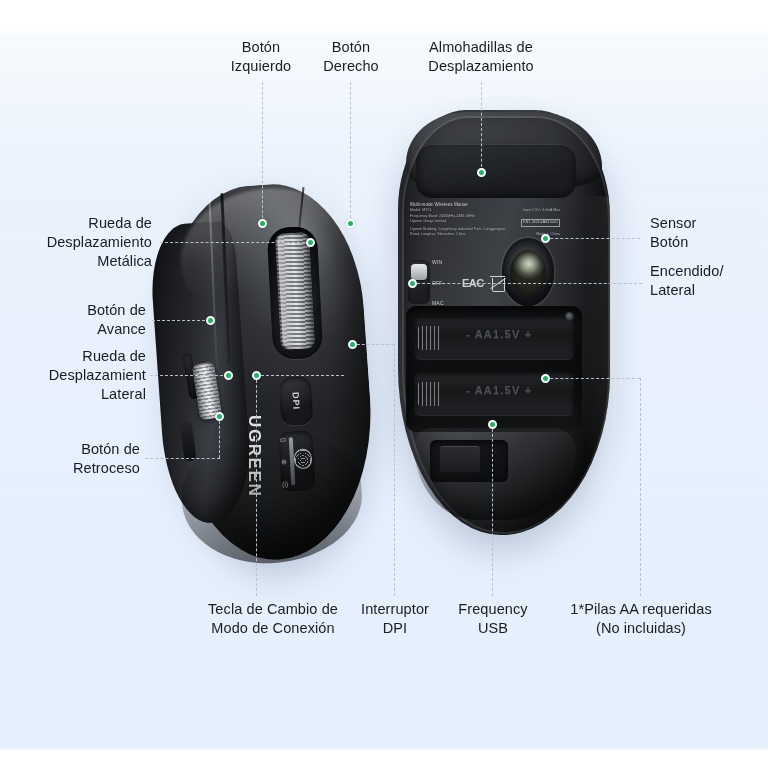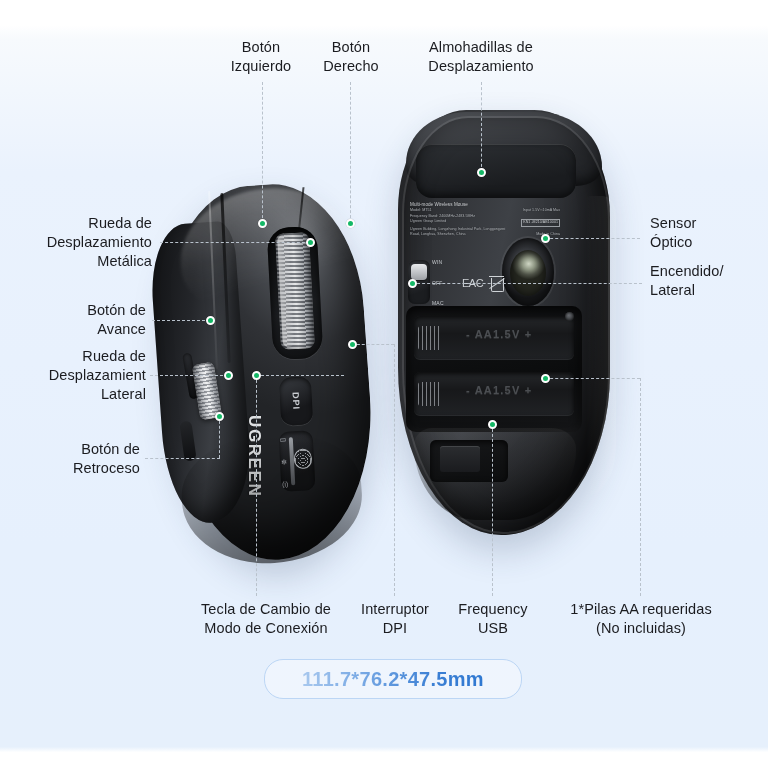--- a/index.html
+++ b/index.html
@@ -257,21 +257,21 @@
   }
   .mb-switch-txt{
     position:absolute;left:44px;top:150px;width:26px;height:46px;
     display:flex;flex-direction:column;justify-content:space-between;
     color:#c6cace;font-size:5px;line-height:5px;letter-spacing:.2px;
   }
   .mb-certs{
     position:absolute;left:74px;top:158px;width:64px;height:30px;
     display:flex;align-items:center;gap:6px;color:#c8ccd0;
   }
-  .mb-eac{font-size:11px;font-weight:400;letter-spacing:-.5px;color:#cfd3d7;}
+  .mb-eac{font-size:11px;font-weight:700;letter-spacing:-.5px;color:#cfd3d7;}
   .mb-weee{
     width:15px;height:19px;position:relative;
   }
   .mb-weee .bin{
     position:absolute;left:2px;top:4px;width:11px;height:13px;
     border:1.1px solid #cfd3d7;border-top:none;border-radius:0 0 2px 2px;
   }
   .mb-weee .lid{position:absolute;left:0;top:2px;width:15px;height:1.2px;background:#cfd3d7;}
   .mb-weee .cross{
     position:absolute;left:-1px;top:9px;width:18px;height:1.2px;background:#cfd3d7;
@@ -487,34 +487,31 @@
 Avance</div>
 
   <div class="label r" style="left:0px;top:347px;width:146px;">Rueda de
 Desplazamient
 Lateral</div>
 
   <div class="label r" style="left:0px;top:440px;width:140px;">Botón de
 Retroceso</div>
 
   <div class="label l" style="left:650px;top:214px;width:118px;">Sensor
-Óptico</div>
+Botón</div>
 
   <div class="label l" style="left:650px;top:262px;width:118px;">Encendido/
 Lateral</div>
 
-  <div class="label c" style="left:178px;top:600px;width:176px;">Tecla de Cambio de
+  <div class="label c" style="left:185px;top:600px;width:176px;">Tecla de Cambio de
 Modo de Conexión</div>
 
   <div class="label c" style="left:348px;top:600px;width:94px;">Interruptor
 DPI</div>
 
   <div class="label c" style="left:446px;top:600px;width:94px;">Frequency
 USB</div>
 
   <div class="label c" style="left:549px;top:600px;width:184px;">1*Pilas AA requeridas
 (No incluidas)</div>
 
-  <div id="dim-badge">
-    <span id="dim-text">111.7*76.2*47.5mm</span>
-  </div>
 
 </div>
 
 </body></html>

